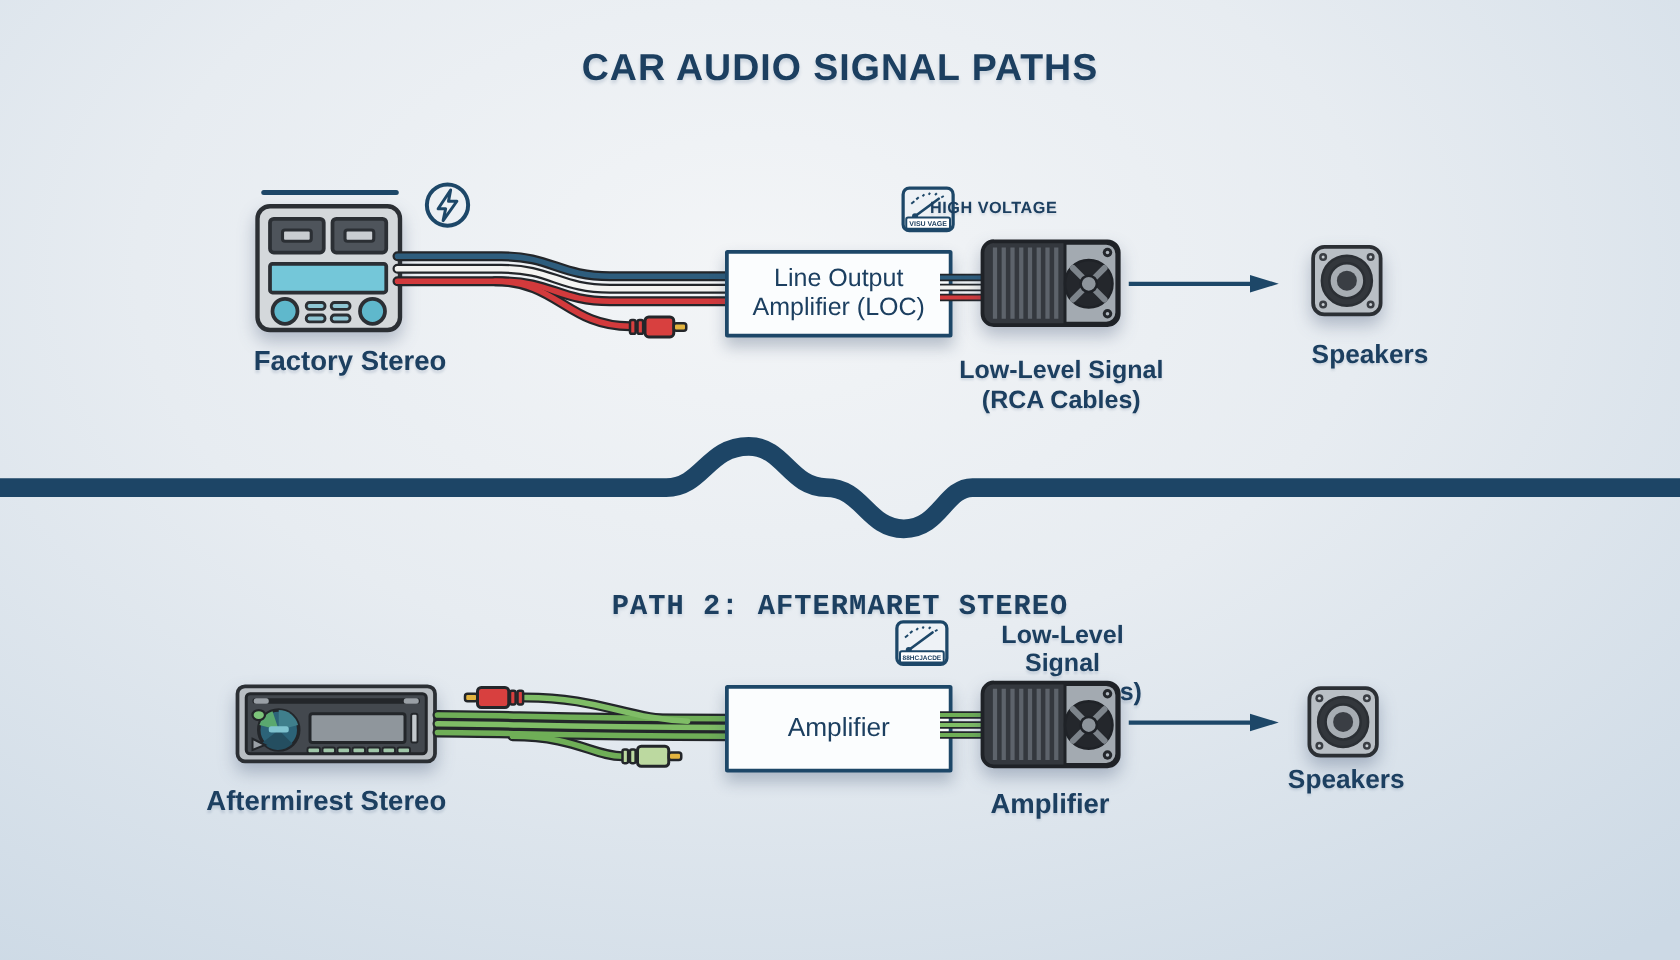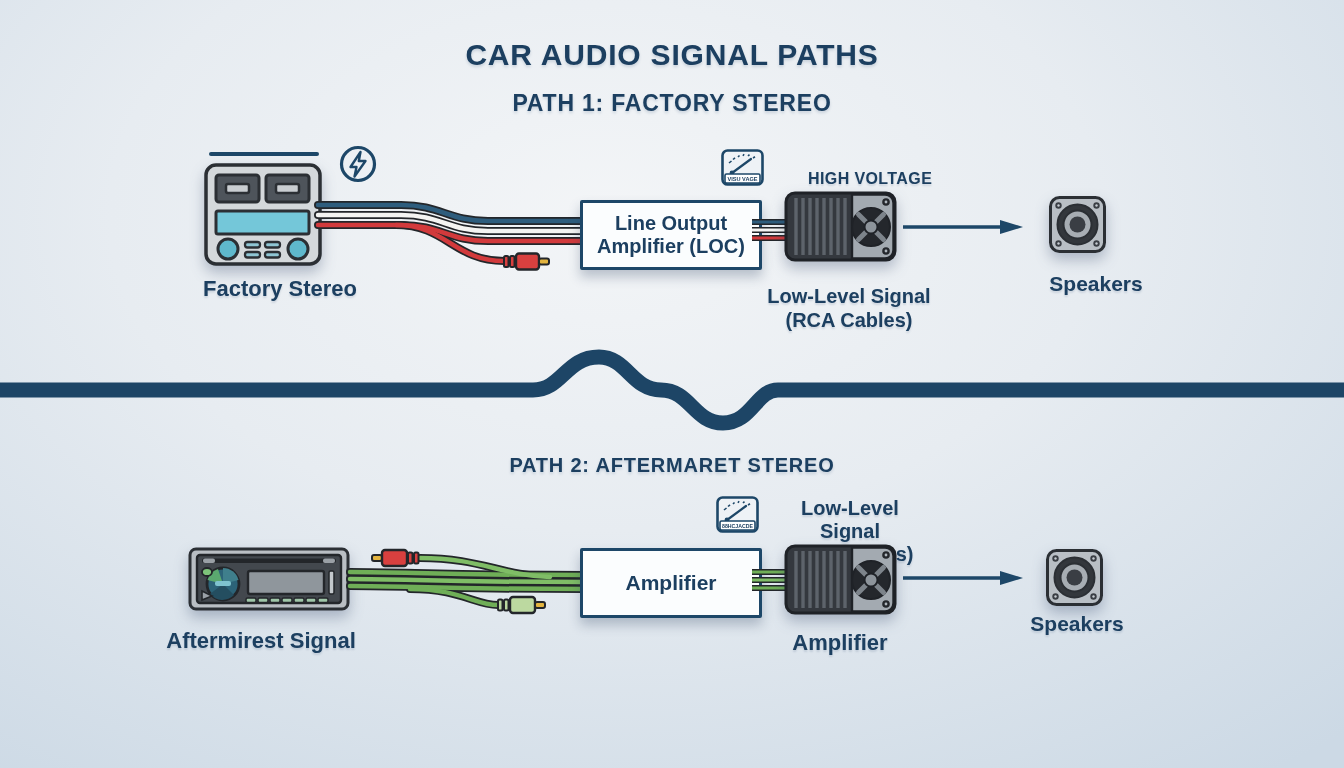--- a/index.html
+++ b/index.html
@@ -16,32 +16,31 @@
     letter-spacing:0.8px;text-shadow:0 2px 3px rgba(40,70,110,0.18);
   }
   .lbl{
     font-weight:700;color:#1c3f60;text-shadow:0 2px 2px rgba(40,70,110,0.15);
   }
   .center{text-align:center;}
   .loc-box{
     background:#fbfdfe;border:3px solid #1d4768;border-radius:2px;
     display:flex;flex-direction:column;align-items:center;justify-content:center;
     box-shadow:0 7px 12px rgba(40,60,95,0.28);
-    font-weight:700;color:#1c3f60;line-height:1.15;text-align:center;
+    font-weight:400;color:#1c3f60;line-height:1.15;text-align:center;
   }
   svg{display:block;overflow:visible;}
   .devshadow{filter:drop-shadow(0 7px 7px rgba(40,60,95,0.30));}
 </style>
 </head>
 <body>
 
 <div id="canvas">
 
   <div class="abs ttl" style="left:0;top:38px;font-size:30px;">CAR AUDIO SIGNAL PATHS</div>
-  <div class="abs ttl" style="left:0;top:90px;font-size:23px;">PATH 1: FACTORY STEREO</div>
 
   <div class="abs" style="left:209px;top:152px;width:110px;height:4px;background:#1d4768;border-radius:2px;"></div>
 
   <svg class="abs devshadow" style="left:203px;top:162px;" width="120" height="105" viewBox="0 0 120 105">
     <rect x="3" y="3" width="114" height="99" rx="10" fill="#d4d8db" stroke="#2b2f34" stroke-width="3.5"></rect>
     <rect x="13" y="13" width="43" height="27" rx="3" fill="#4e545b" stroke="#2b2f34" stroke-width="3"></rect>
     <rect x="23" y="22" width="23" height="9" rx="2" fill="#c9cdd1" stroke="#2b2f34" stroke-width="2.5"></rect>
     <rect x="63" y="13" width="43" height="27" rx="3" fill="#4e545b" stroke="#2b2f34" stroke-width="3"></rect>
     <rect x="73" y="22" width="23" height="9" rx="2" fill="#c9cdd1" stroke="#2b2f34" stroke-width="2.5"></rect>
     <rect x="13" y="49" width="93" height="23" rx="2" fill="#74c7d9" stroke="#2b2f34" stroke-width="3"></rect>
@@ -104,21 +103,21 @@
         <path d="M17 8 L18.5 6.5"></path>
         <path d="M22 6.8 L23 5.2"></path>
         <path d="M27 7 L28.5 5.6"></path>
         <path d="M32 9 L34 7.8"></path>
     </g>
     <path d="M11 24 L30 10" stroke="#1d4768" stroke-width="2.2" stroke-linecap="round"></path>
     <circle cx="11" cy="24" r="2.4" fill="#1d4768"></circle>
     <rect x="4" y="25" width="35" height="9" rx="1.5" fill="#ffffff" stroke="#1d4768" stroke-width="1.6"></rect>
     <text x="21.5" y="32" text-anchor="middle" font-size="5.6" font-weight="bold" fill="#1c3f60">VISU VAGE</text>
   </svg>
-  <div class="abs lbl" style="left:808px;top:158px;font-size:16px;letter-spacing:0.4px;margin-top:12px;">HIGH VOLTAGE</div>
+  <div class="abs lbl" style="left:744px;top:158px;font-size:13px;letter-spacing:0.4px;">HIGH VOLTAGE</div>
 
   <svg class="abs devshadow" style="left:784px;top:191px;" width="113" height="71" viewBox="0 0 113 71">
     <rect x="2" y="2" width="109" height="67" rx="9" fill="#34383e" stroke="#1f2227" stroke-width="3"></rect>
     <path d="M68 3.5 H101 a8.5 8.5 0 0 1 8.5 8.5 V59 a8.5 8.5 0 0 1 -8.5 8.5 H68 Z" fill="#a3aab1" stroke="#1f2227" stroke-width="2.4"></path>
     <g stroke="#5d636b" stroke-width="3.4">
       <path d="M12 7 V64"></path>
         <path d="M19 7 V64"></path>
         <path d="M26 7 V64"></path>
         <path d="M33 7 V64"></path>
         <path d="M40 7 V64"></path>
@@ -161,21 +160,21 @@
       <circle cx="10.5" cy="48.5" r="1.2" fill="#c6ccd1"></circle>
     <circle cx="48.5" cy="48.5" r="3.2" fill="#3a3e44"></circle>
       <circle cx="48.5" cy="48.5" r="1.2" fill="#c6ccd1"></circle>
   </svg>
   <div class="abs lbl center" style="left:1036px;top:272px;width:120px;font-size:21px;">Speakers</div>
 
   <svg class="abs" style="left:0;top:345px;" width="1344" height="95" viewBox="0 0 1344 95">
     <path d="M0 45 H533 C562 45 566 12 599 12 C627 12 632 45 661 45 C690 45 694 78 723 78 C752 78 756 45 778 45 H1344" fill="none" stroke="#1d4566" stroke-width="15"></path>
   </svg>
 
-  <div class="abs ttl" style="left:0;top:454px;font-size:20px;">PATH 2: AFTERMARET STEREO</div>
+  <div class="abs ttl" style="left:0;top:472px;font-size:23px;font-family:Liberation Mono, monospace;">PATH 2: AFTERMARET STEREO</div>
 
   <svg class="abs devshadow" style="left:188px;top:547px;" width="162" height="64" viewBox="0 0 162 64">
     <rect x="2" y="2" width="158" height="60" rx="6" fill="#b9bec3" stroke="#2b2f34" stroke-width="3"></rect>
     <rect x="9" y="8" width="144" height="48" rx="3" fill="#43484e" stroke="#23262a" stroke-width="2.4"></rect>
     <rect x="14" y="11.5" width="134" height="4.5" rx="2" fill="#23262a"></rect>
     <rect x="15" y="11.5" width="12" height="4.5" rx="2" fill="#9aa0a6"></rect>
     <rect x="135" y="11.5" width="12" height="4.5" rx="2" fill="#9aa0a6"></rect>
     <circle cx="35" cy="37" r="16" fill="#2c6378" stroke="#23262a" stroke-width="2.8"></circle>
     <path d="M35 21 A16 16 0 0 1 50.5 33 L35 37 Z" fill="#3f7f8c"></path>
     <path d="M19.5 33 A16 16 0 0 1 30 22 L35 37 Z" fill="#5aa86f"></path>
@@ -188,21 +187,21 @@
     <g>
       <rect x="58" y="51" width="10" height="4.5" rx="1.5" fill="#9fc6a8" stroke="#23262a" stroke-width="1.5"></rect>
       <rect x="70" y="51" width="10" height="4.5" rx="1.5" fill="#9fc6a8" stroke="#23262a" stroke-width="1.5"></rect>
       <rect x="82" y="51" width="10" height="4.5" rx="1.5" fill="#9fc6a8" stroke="#23262a" stroke-width="1.5"></rect>
       <rect x="94" y="51" width="10" height="4.5" rx="1.5" fill="#9fc6a8" stroke="#23262a" stroke-width="1.5"></rect>
       <rect x="106" y="51" width="10" height="4.5" rx="1.5" fill="#9fc6a8" stroke="#23262a" stroke-width="1.5"></rect>
       <rect x="118" y="51" width="10" height="4.5" rx="1.5" fill="#9fc6a8" stroke="#23262a" stroke-width="1.5"></rect>
       <rect x="130" y="51" width="10" height="4.5" rx="1.5" fill="#9fc6a8" stroke="#23262a" stroke-width="1.5"></rect>
     </g>
   </svg>
-  <div class="abs lbl center" style="left:151px;top:628px;width:220px;font-size:22px;">Aftermirest Signal</div>
+  <div class="abs lbl center" style="left:151px;top:628px;width:220px;font-size:22px;">Aftermirest Stereo</div>
 
   <svg class="abs" style="left:350px;top:545px;" width="234" height="100" viewBox="0 0 234 100">
     <g fill="none" stroke-linecap="round">
       <path d="M0 27 C60 27 90 30 234 30" stroke="#23262a" stroke-width="8"></path>
       <path d="M0 34 C60 34 90 37 234 37" stroke="#23262a" stroke-width="8"></path>
       <path d="M0 41 C60 41 90 44 234 44" stroke="#23262a" stroke-width="8"></path>
       <path d="M70 13 C130 13 150 30 200 32" stroke="#23262a" stroke-width="8"></path>
       <path d="M60 44 C110 44 125 60 148 60" stroke="#23262a" stroke-width="8"></path>
       <path d="M0 27 C60 27 90 30 234 30" stroke="#6fae57" stroke-width="4.5"></path>
       <path d="M0 34 C60 34 90 37 234 37" stroke="#7fbd66" stroke-width="4.5"></path>

